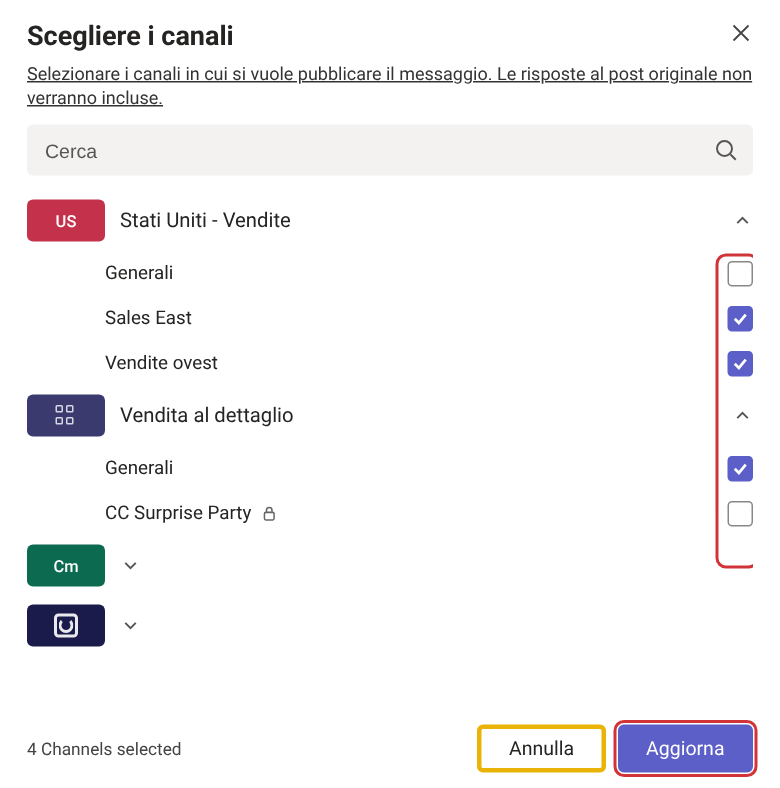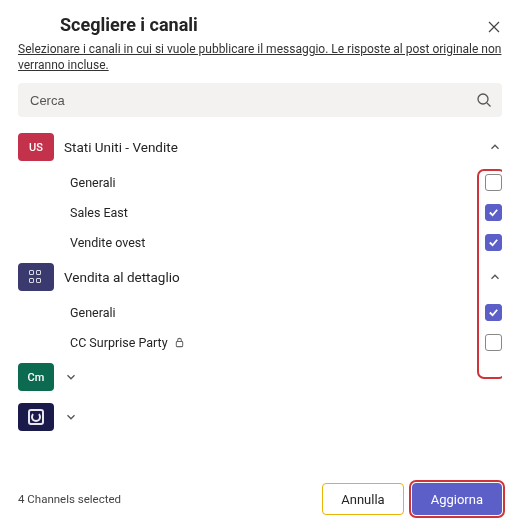--- a/index.html
+++ b/index.html
@@ -1,46 +1,46 @@
 <!DOCTYPE html>
 <html><head>
 <meta charset="utf-8">
 <style>
   * { box-sizing: border-box; }
   html, body { margin:0; padding:0; font-family: -apple-system, "Segoe UI", Roboto, Arial, sans-serif; background:#fff; color:#252423; }
   .dialog { width:520px; height:525px; padding:14px 18px 10px 18px; position:relative; display:flex; flex-direction:column; }
-  .header-row { display:flex; align-items:flex-end;margin-left:42px; }
+  .header-row { display:flex; align-items:flex-start; }
   .title { font-size:18px; font-weight:700; flex:1; }
   .close { width:16px; height:16px; cursor:pointer; color:#444; }
   .subtitle { font-size:12px; color:#333; margin-top:6px; line-height:1.35;text-decoration:underline; }
   .searchbar { margin-top:10px; background:#f3f2f1; border-radius:4px; height:34px; display:flex; align-items:center; padding:0 10px; }
   .searchbar input { flex:1; border:none; background:transparent; outline:none; font-size:13px; color:#333; }
   .searchbar input::placeholder { color:#555; }
   .search-icon { width:16px; height:16px; color:#555; }
   .list { margin-top:10px; flex:1; overflow:hidden; }
   .team-row { display:flex; align-items:center; height:40px; }
-  .avatar { width:36px; height:28px; border-radius:4px; display:flex; align-items:center; justify-content:center; font-size:11px; color:#fff; font-weight:500; margin-right:10px; flex-shrink:0; }
+  .avatar { width:52px; height:28px; border-radius:4px; display:flex; align-items:center; justify-content:center; font-size:11px; color:#fff; font-weight:500; margin-right:10px; flex-shrink:0; }
   .av-us { background:#c4314b; }
   .av-retail { background:#3b3a6e; }
   .av-cm { background:#0b6a4f; }
   .av-mk8 { background:#1b1b4b; }
   .team-name { flex:1; font-size:13.5px; color:#252423; }
   .chev { width:14px; height:14px; color:#555; }
   .channel-row { display:flex; align-items:center; height:30px; padding-left:52px; }
   .channel-name { flex:1; font-size:12.5px; color:#252423; display:flex; align-items:center; gap:6px; }
   .lock-icon { width:11px; height:11px; color:#666; }
   .checkbox { width:17px; height:17px; border:1px solid #8a8886; border-radius:3px; display:flex; align-items:center; justify-content:center; cursor:pointer; }
   .checkbox.checked { background:#5b5fc7; border-color:#5b5fc7; }
   .checkbox.checked svg { color:#fff; width:11px; height:11px; display:block; }
   .checkbox svg { display:none; }
   .hl-box { position:absolute; border:2px solid #d13438; border-radius:7px; pointer-events:none; }
   .footer { display:flex; align-items:center; padding-top:10px; }
   .footer-status { font-size:11.5px; color:#444; flex:1; }
   .btn { height:32px; border-radius:4px; font-size:13px; padding:0 18px; cursor:pointer; display:inline-flex; align-items:center; justify-content:center; }
-  .btn-secondary { background:#fff; border:1px solid #eab308; color:#252423; margin-right:8px; }
+  .btn-secondary { background:#fff; border:3px solid #eab308; color:#252423; margin-right:8px; }
   .btn-primary { background:#5b5fc7; border:1px solid #5b5fc7; color:#fff; position:relative; }
   .btn-primary-hl { position:absolute; left:-4px; top:-4px; right:-4px; bottom:-4px; border:2.5px solid #d13438; border-radius:7px; pointer-events:none; }
   svg { display:block; }
   .retail-glyph { width:14px; height:14px; display:flex; flex-wrap:wrap; gap:2px; }
   .retail-glyph span { width:5px; height:5px; border:1px solid rgba(255,255,255,0.8); border-radius:1px; }
   .mk8-glyph { width:16px; height:16px; border:2px solid rgba(255,255,255,0.9); border-radius:3px; display:flex; align-items:center; justify-content:center; }
   .mk8-glyph::after { content:""; width:6px; height:6px; border:2px solid rgba(255,255,255,0.9); border-radius:50%; border-top-color:transparent; }
 </style>
 </head>
 <body>

